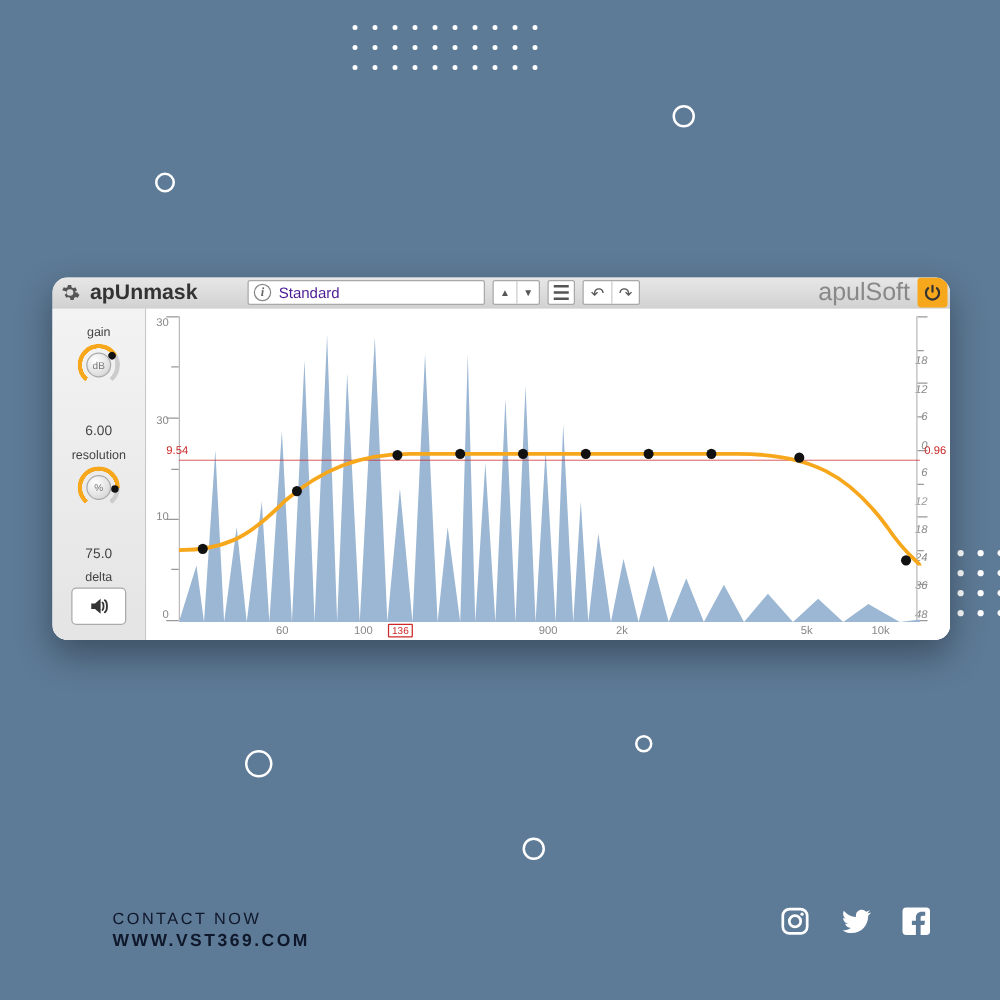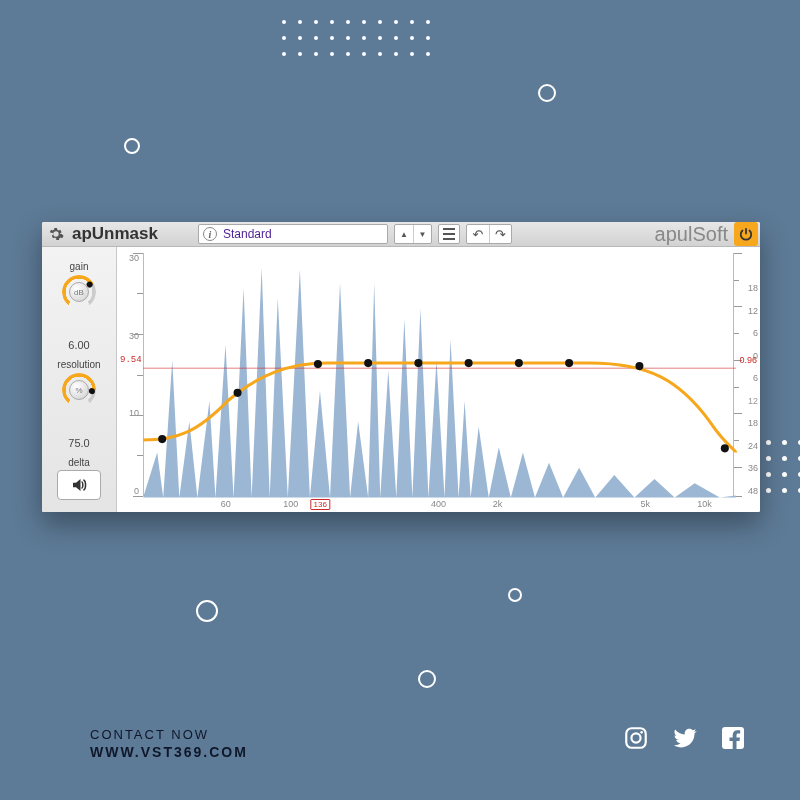--- a/index.html
+++ b/index.html
@@ -47,21 +47,21 @@
   }
   .socials svg { fill: #fff; }
 
   
   .plugin {
     position: absolute;
     left: 42px; top: 222px;
     width: 718px; height: 290px;
     background: #fff;
     box-shadow: 0 12px 28px rgba(0,0,0,.35);
-    border-radius: 2px;
+    border-radius: 12px;
     overflow: hidden;
     display: flex; flex-direction: column;
   }
 
   
   .tb {
     height: 28px;
     background: linear-gradient(#e7e7e7,#d2d2d2);
     display: flex; align-items: center;
     border-bottom: 1px solid #b9b9b9;
@@ -168,34 +168,34 @@
 
   
   .graph {
     flex:1; position:relative; background:#fff;
   }
   .graph svg.main { position:absolute; inset:0; width:100%; height:100%; }
 
   .ylabel-l, .ylabel-r {
     position:absolute; font-size:9px; color:#888;
     display:flex; flex-direction:column; justify-content:space-between;
-    padding:6px 2px 18px;
+    padding:6px 18px 18px;
   }
   .ylabel-l { left:0; top:0; bottom:0; width:24px; align-items:flex-end; }
-  .ylabel-r { right:0; top:30px; bottom:0; width:24px; align-items:flex-end; }
+  .ylabel-r { right:0; top:30px; bottom:0; width:24px; align-items:flex-end;font-style:italic; }
   .ylabel-r span.r12 { color:#999; }
   .xlabels {
     position:absolute; left:26px; right:26px; bottom:1px; height:14px;
     font-size:9px; color:#888;
   }
   .xlabels span { position:absolute; transform:translateX(-50%); }
   .xlabels .redbox { background:#fff; border:1px solid #cc2a2a; color:#cc2a2a; padding:0 2px; border-radius:1px; font-size:8px; }
 
   .readout { position:absolute; font-size:9px; }
-  .readout.left { left:3px; color:#cc2a2a;font-family:Liberation Mono, monospace; }
+  .readout.left { left:16px; color:#cc2a2a; }
   .readout.right { right:3px; color:#cc2a2a; }
 
   .tick-l, .tick-r {
     position:absolute; width:6px; background:transparent;
   }
   .tick-l { left:21px; top:6px; bottom:18px; border-right:1px solid #bbb; }
   .tick-r { right:21px; top:6px; bottom:18px; border-left:1px solid #bbb; }
   .tick-l i, .tick-r i { position:absolute; height:1px; background:#999; }
   .tick-l i { right:0; }
   .tick-r i { left:0; }
@@ -437,20 +437,20 @@
           <circle cx="450" cy="113" r="4"></circle>
           <circle cx="520" cy="116" r="4"></circle>
           <circle cx="605" cy="196" r="4"></circle>
         </g>
       </svg>
 
       <div class="xlabels">
         <span style="left:14%">60</span>
         <span style="left:25%">100</span>
         <span class="redbox" style="left:30%">136</span>
-        <span style="left:50%">400</span>
+        <span style="left:50%">900</span>
         <span style="left:60%">2k</span>
         <span style="left:85%">5k</span>
         <span style="left:95%">10k</span>
       </div>
     </div>
   </div>
 </div>
 
 </body></html>

